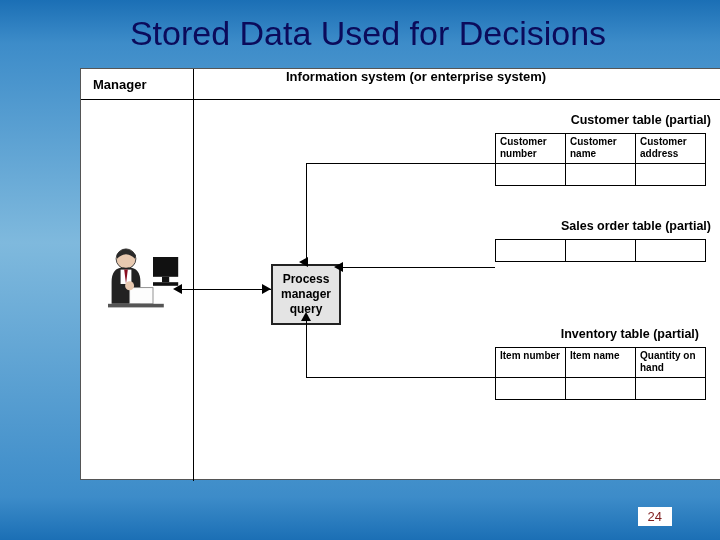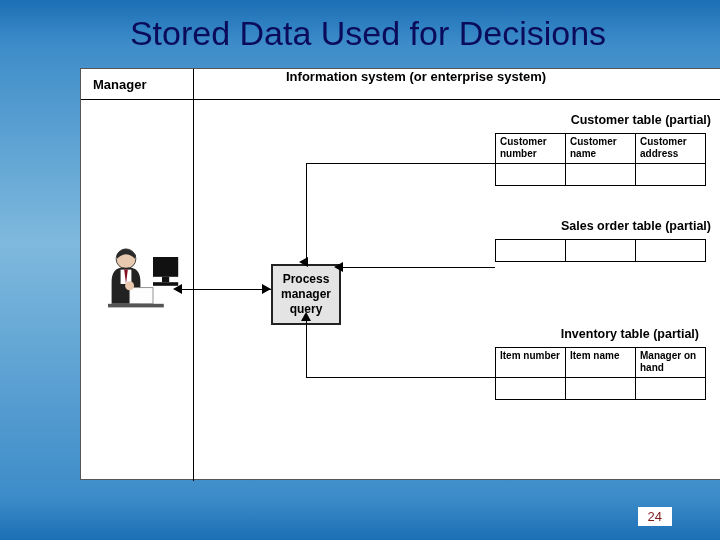--- a/index.html
+++ b/index.html
@@ -186,21 +186,21 @@
         </tr>
   </tbody>
     </table>
 
   <div class="tbl-title" style="left:398px; top:258px; width:220px;">Inventory table (partial)</div>
   <table class="mini-table" style="left:414px; top:278px;">
     <tbody>
         <tr class="hrow">
       <td>Item number</td>
       <td>Item name</td>
-      <td>Manager on hand</td>
+      <td>Quantity on hand</td>
     </tr>
     <tr class="erow">
           <td></td>
           <td></td>
           <td></td>
         </tr>
   </tbody>
     </table>
 
   <div class="vline" style="left:225px; top:94px; height:101px;"></div>

